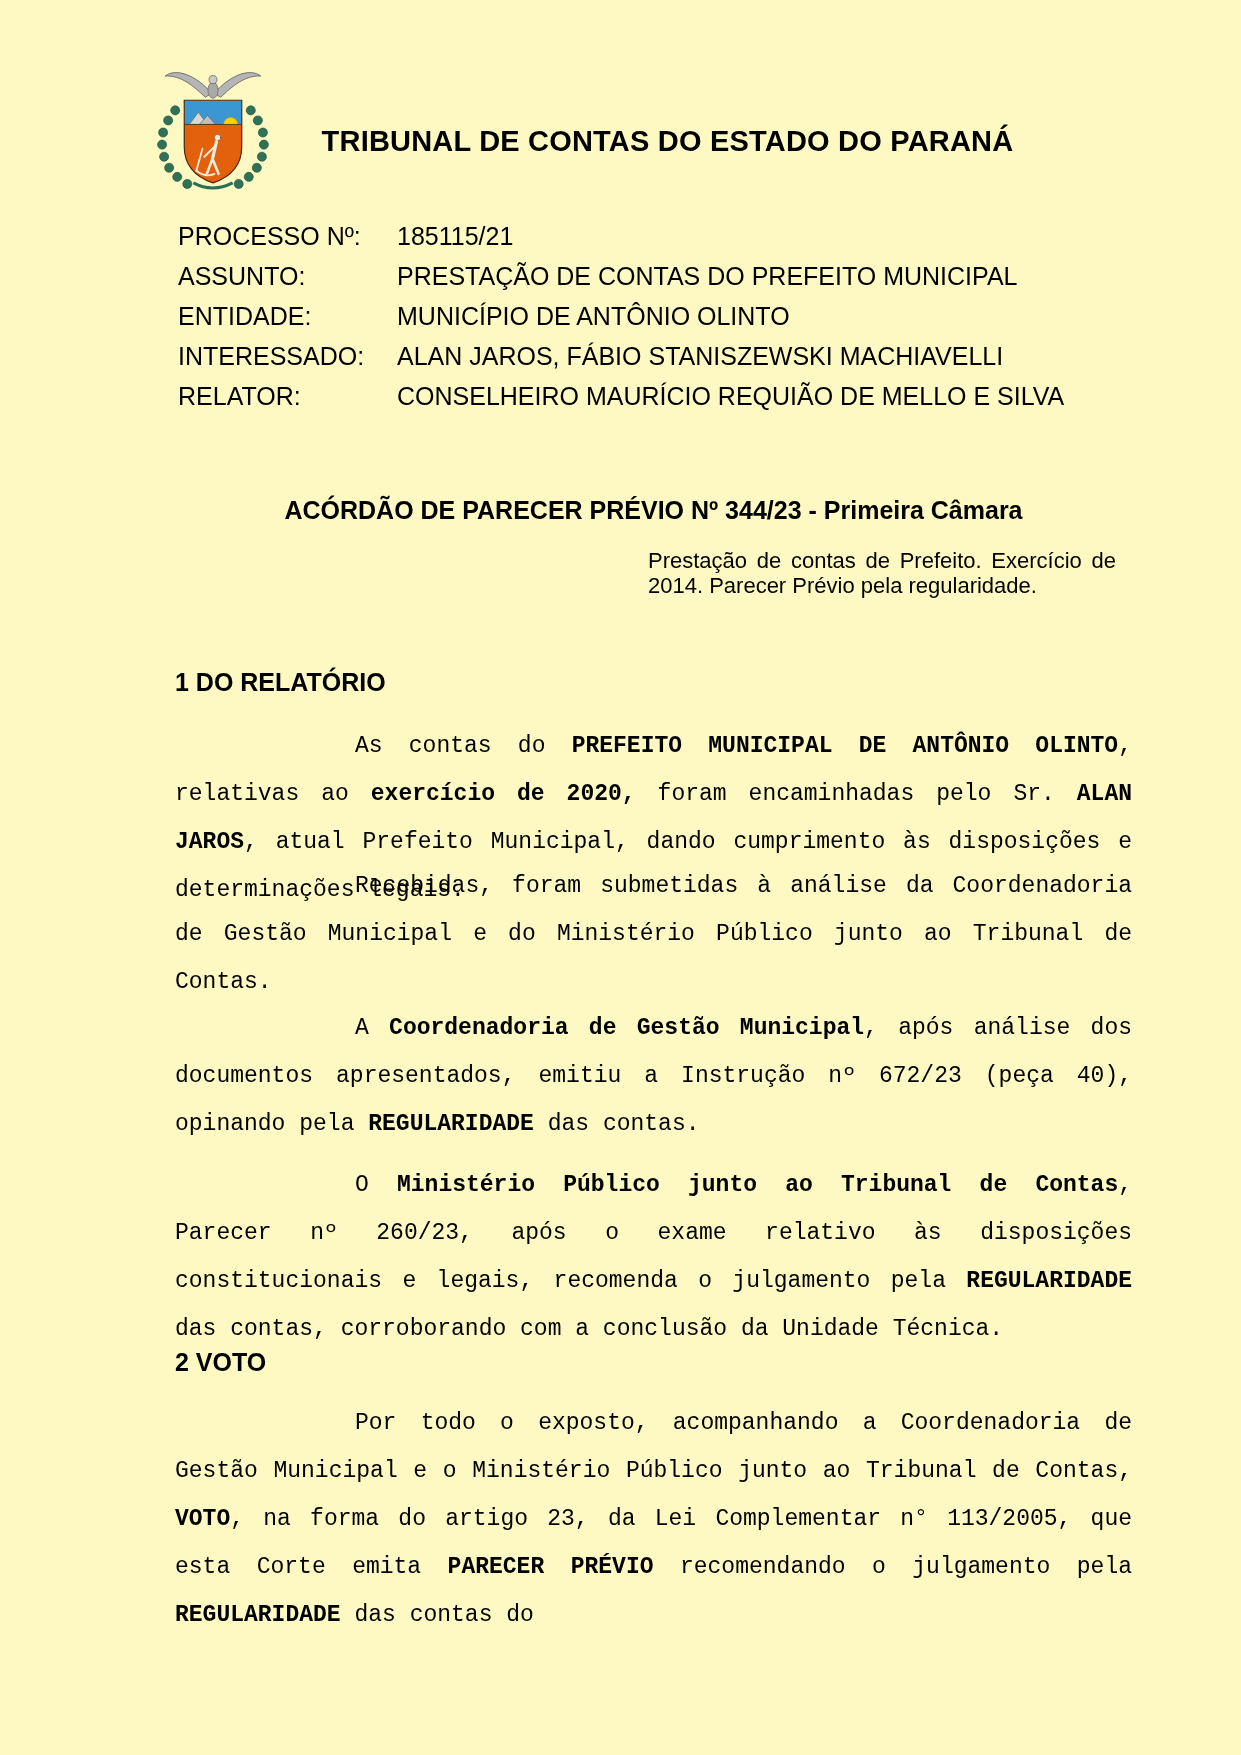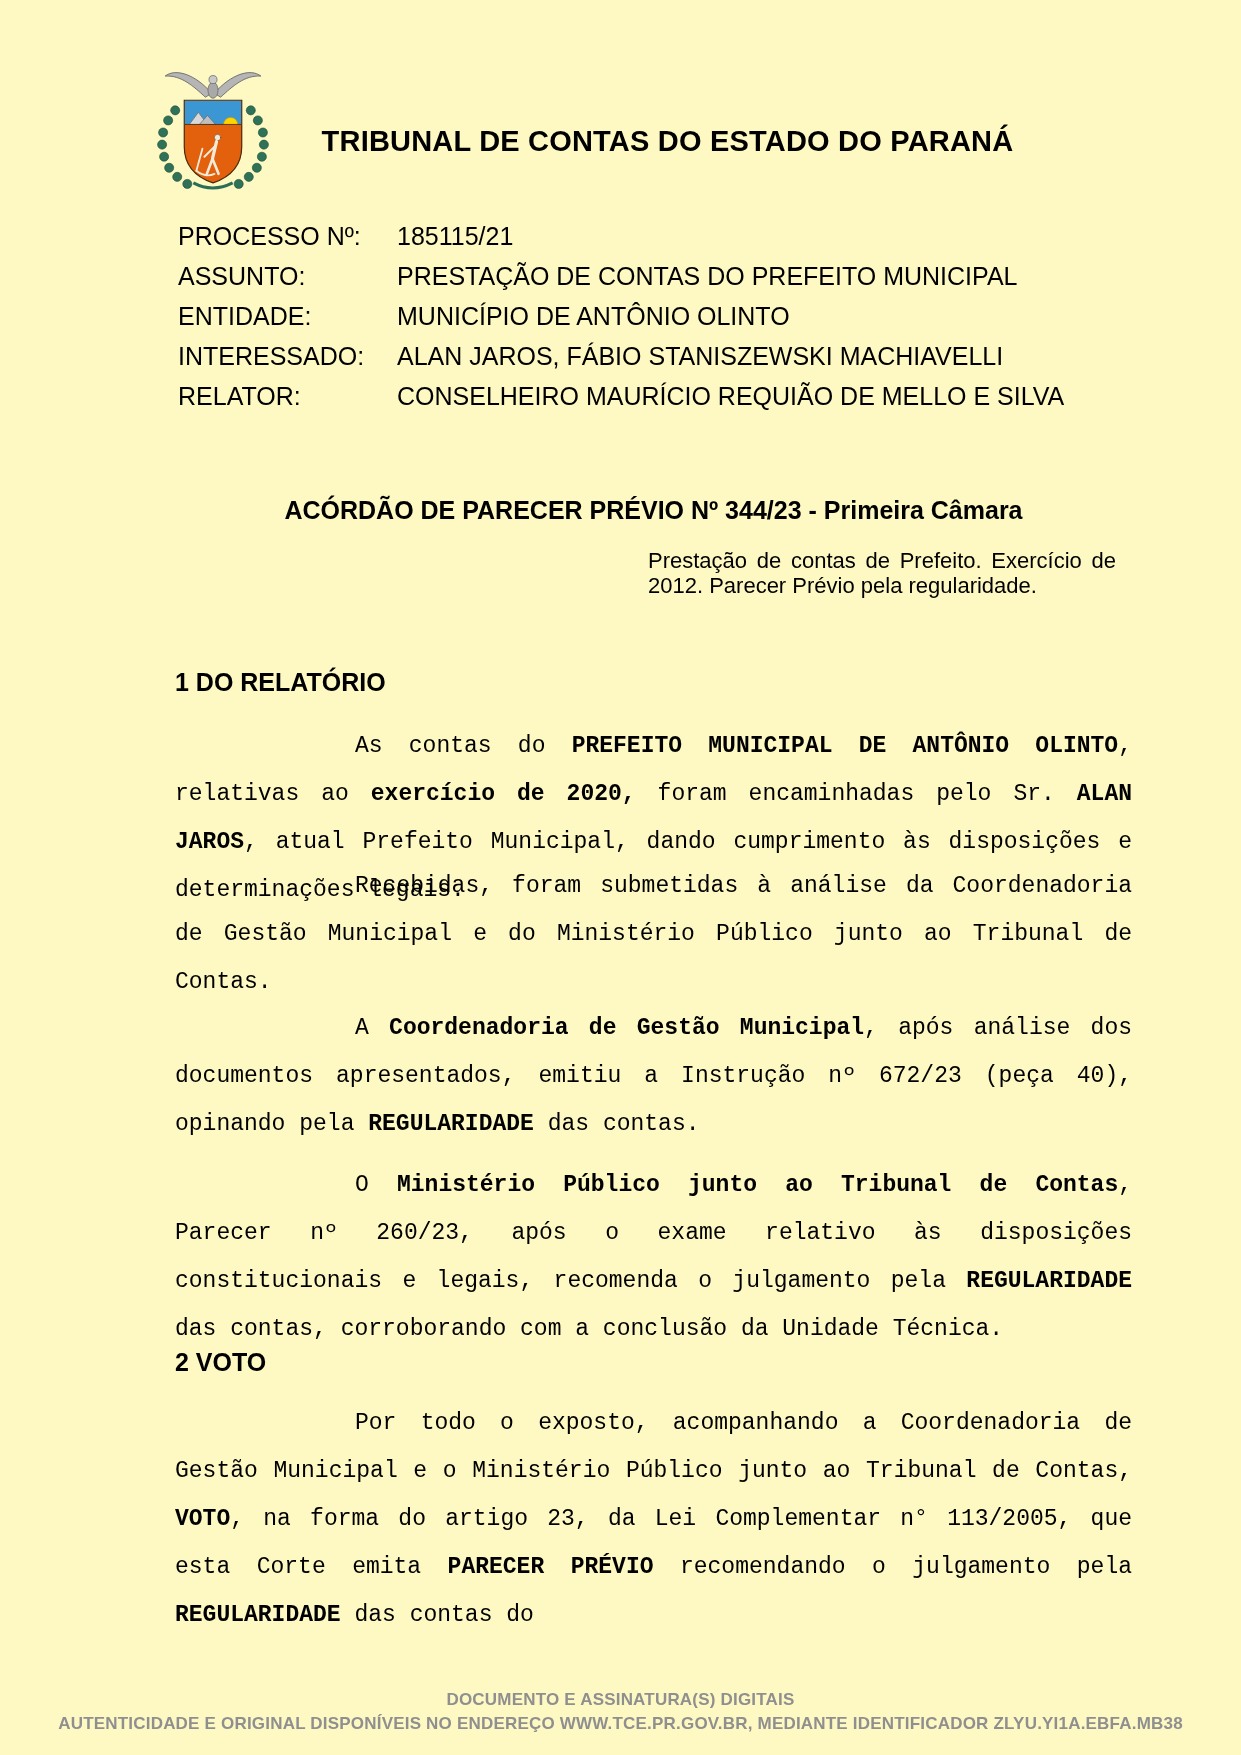--- a/index.html
+++ b/index.html
@@ -129,30 +129,26 @@
         <span class="process-value">ALAN JAROS, FÁBIO STANISZEWSKI MACHIAVELLI</span>
       </div>
       <div class="process-row">
         <span class="process-label">RELATOR:</span>
         <span class="process-value">CONSELHEIRO MAURÍCIO REQUIÃO DE MELLO E SILVA</span>
       </div>
     </div>
 
   <div class="acordao-title">ACÓRDÃO DE PARECER PRÉVIO Nº 344/23 - Primeira Câmara</div>
 
-  <div class="ementa">Prestação de contas de Prefeito. Exercício de 2012. Parecer Prévio pela regularidade.</div>
+  <div class="ementa">Prestação de contas de Prefeito. Exercício de 2014. Parecer Prévio pela regularidade.</div>
 
   <div id="doc-body">
       <div class="section-heading s1-h">1 DO RELATÓRIO</div>
       <p class="para s1-p0"><span>As contas do </span><span class="b">PREFEITO MUNICIPAL DE ANTÔNIO OLINTO</span><span>, relativas ao </span><span class="b">exercício de 2020,</span><span> foram encaminhadas pelo Sr. </span><span class="b">ALAN JAROS</span><span>, atual Prefeito Municipal, dando cumprimento às disposições e determinações legais.</span></p>
       <p class="para s1-p1"><span>Recebidas, foram submetidas à análise da Coordenadoria de Gestão Municipal e do Ministério Público junto ao Tribunal de Contas.</span></p>
       <p class="para s1-p2"><span>A </span><span class="b">Coordenadoria de Gestão Municipal</span><span>, após análise dos documentos apresentados, emitiu a Instrução nº 672/23 (peça 40), opinando pela </span><span class="b">REGULARIDADE</span><span> das contas.</span></p>
       <p class="para s1-p3"><span>O </span><span class="b">Ministério Público junto ao Tribunal de Contas</span><span>, Parecer nº 260/23, após o exame relativo às disposições constitucionais e legais, recomenda o julgamento pela </span><span class="b">REGULARIDADE</span><span> das contas, corroborando com a conclusão da Unidade Técnica.</span></p>
       <div class="section-heading s2-h">2 VOTO</div>
       <p class="para s2-p0"><span>Por todo o exposto, acompanhando a Coordenadoria de Gestão Municipal e o Ministério Público junto ao Tribunal de Contas, </span><span class="b">VOTO</span><span>, na forma do artigo 23, da Lei Complementar n° 113/2005, que esta Corte emita </span><span class="b">PARECER PRÉVIO</span><span> recomendando o julgamento pela </span><span class="b">REGULARIDADE</span><span> das contas do</span></p>
     </div>
 
-  <div class="footer">
-    <div>DOCUMENTO E ASSINATURA(S) DIGITAIS</div>
-    <div>AUTENTICIDADE E ORIGINAL DISPONÍVEIS NO ENDEREÇO WWW.TCE.PR.GOV.BR, MEDIANTE IDENTIFICADOR ZLYU.YI1A.EBFA.MB38</div>
-  </div>
 
 </div>
 
 </body></html>

